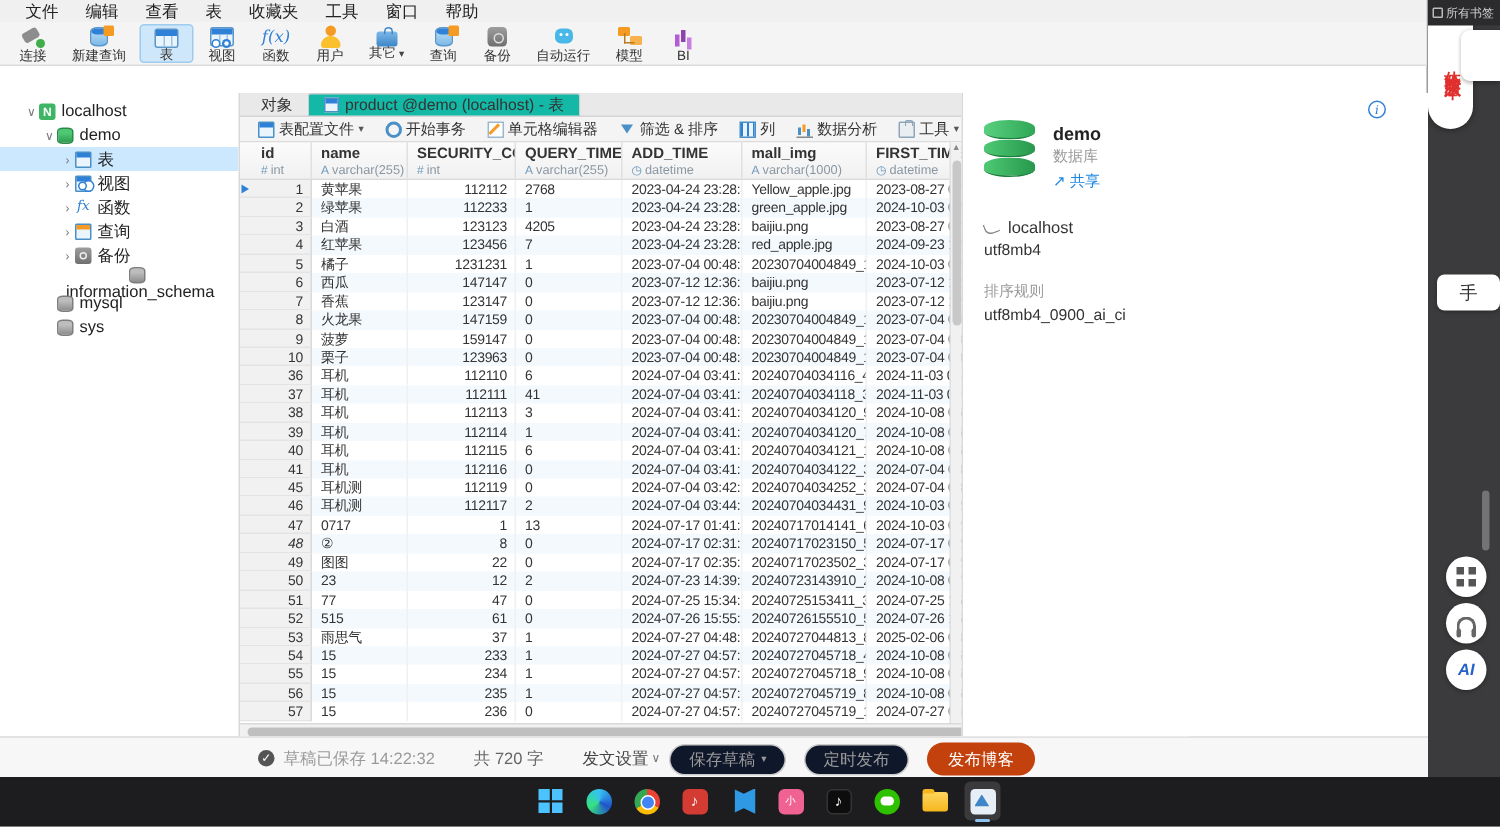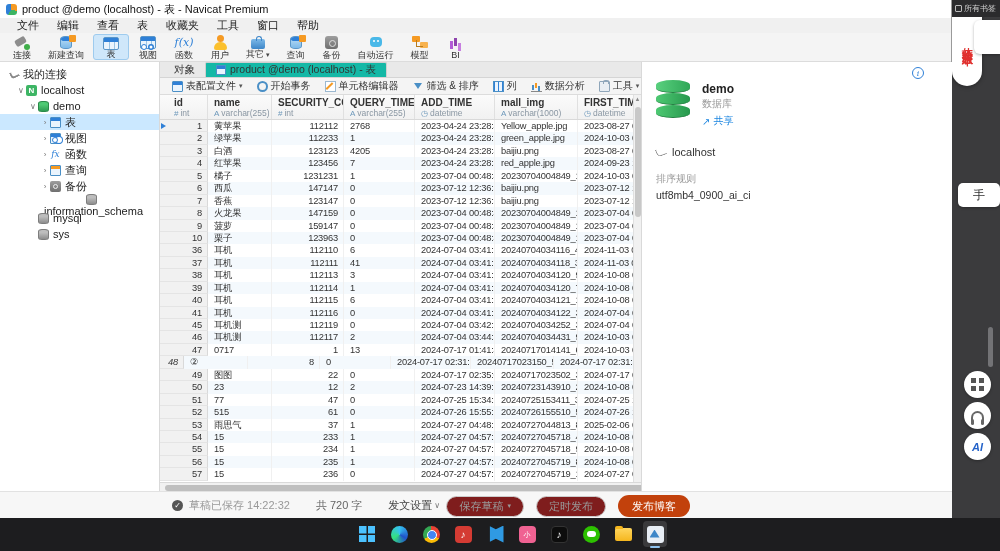--- a/index.html
+++ b/index.html
@@ -145,21 +145,21 @@
   .panel-value { font-size:10.5px; color:#333; margin-top:3px; }
 
   
   #csdn-bar { position:absolute; left:0; top:491px; width:952px; height:27px; background:#f7f7f7; border-top:1px solid #e2e2e2; display:flex; align-items:center; }
   #saved-check { width:11px; height:11px; background:#555; border-radius:50%; color:#fff; font-size:8px; line-height:11px; text-align:center; margin:0 6px 0 172px; flex:0 0 auto; }
   #saved-text { font-size:11px; color:#999; }
   #word-count { font-size:11px; color:#666; margin-left:26px; }
   #pub-settings { font-size:11px; color:#444; margin-left:26px; display:flex; align-items:center; gap:2px; }
   #pub-settings .v { font-size:8px; color:#777; }
   #csdn-btns { position:absolute; right:262px; top:3px; display:flex; gap:12px; align-items:center; }
-  .pill-btn { height:21px; border:1px solid #ccc; border-radius:11px; background:#7f1d1d; color:#999; font-size:11px; padding:0 12px; display:flex; align-items:center; gap:4px;text-align:right; }
+  .pill-btn { height:21px; border:1px solid #ccc; border-radius:11px; background:#0f172a; color:#999; font-size:11px; padding:0 12px; display:flex; align-items:center; gap:4px;text-align:right; }
   .pill-btn .v { font-size:7px; }
   #publish-btn { height:22px; border:none; border-radius:11px; color:#fff; font-size:11px; padding:0 14px; display:flex; align-items:center; }
 
   
   #taskbar { position:absolute; left:0; top:518px; width:1000px; height:33px; background:#1d1d1f; }
   #tb-icons { position:absolute; left:355px; top:3px; display:flex; gap:8px; }
   .tk { width:24px; height:26px; border-radius:4px; display:flex; align-items:center; justify-content:center; position:relative; }
   .tk.active { background:#3a3a3c; }
   .tk.active::after { content:""; position:absolute; bottom:-1px; left:7px; width:10px; height:2px; background:#8fc3ef; border-radius:1px; }
   .tk-win { width:16px; height:16px; background:
@@ -202,24 +202,20 @@
   <div class="rail-circle" id="headset-circle">
       <span class="headset-glyph"></span>
     </div>
   <div class="rail-circle" id="ai-circle">
       <span>AI</span>
     </div>
   <div id="rail-scroll-thumb"></div>
 </div>
 
 <div id="navicat">
-  <div id="titlebar">
-    <span id="app-icon"></span>
-    <span>product @demo (localhost) - 表 - Navicat Premium</span>
-  </div>
   <div id="menubar">
       <div class="menu-item">文件</div>
       <div class="menu-item">编辑</div>
       <div class="menu-item">查看</div>
       <div class="menu-item">表</div>
       <div class="menu-item">收藏夹</div>
       <div class="menu-item">工具</div>
       <div class="menu-item">窗口</div>
       <div class="menu-item">帮助</div>
     </div>
@@ -280,25 +276,20 @@
         <span class="tb-label">模型</span>
       </div>
       <div class="tb-btn">
         <div class="tb-ic bi-icon"></div>
         <span class="tb-label">BI</span>
       </div>
     </div>
 
   <div id="winbody">
     <div id="tree">
-        <div class="tree-row">
-          <span class="tree-arrow"></span>
-          <span class="tree-ic" style="border-bottom: 2px solid rgb(138, 138, 138); border-left: 2px solid rgb(138, 138, 138); border-radius: 0px 0px 0px 4px; transform: rotate(-25deg); width: 9px; height: 7px;"></span>
-          <span>我的连接</span>
-        </div>
         <div class="tree-row" style="padding-left: 16px;">
           <span class="tree-arrow">∨</span>
           <span class="tree-ic t-conn">N</span>
           <span>localhost</span>
         </div>
         <div class="tree-row" style="padding-left: 28px;">
           <span class="tree-arrow">∨</span>
           <span class="tree-ic t-cyl green"></span>
           <span>demo</span>
         </div>
@@ -628,21 +619,21 @@
             <div class="g-cell" style="width: 64px;">0717</div>
             <div class="g-cell num" style="width: 72px;">1</div>
             <div class="g-cell" style="width: 71px;">13</div>
             <div class="g-cell" style="width: 80px;">2024-07-17 01:41:41</div>
             <div class="g-cell" style="width: 83px;">20240717014141_6145.p</div>
             <div class="g-cell" style="width: 82px;">2024-10-03 02:03:42</div>
             <div class="g-cell" style="width: 80px;">https://mp.weixin.qq.cor</div>
             <div class="g-cell" style="width: 53px;">20240717014</div>
           </div>
           <div class="g-row stripe">
-            <div class="g-cell idcell num" style="width: 24px; font-style: italic;">48</div>
+            <div class="g-cell idcell num" style="width: 48px; font-style: italic;">48</div>
             <div class="g-cell" style="width: 64px;">②</div>
             <div class="g-cell num" style="width: 72px;">8</div>
             <div class="g-cell" style="width: 71px;">0</div>
             <div class="g-cell" style="width: 80px;">2024-07-17 02:31:50</div>
             <div class="g-cell" style="width: 83px;">20240717023150_5948.p</div>
             <div class="g-cell" style="width: 82px;">2024-07-17 02:31:50</div>
             <div class="g-cell" style="width: 80px;">https://mp.weixin.qq.cor</div>
             <div class="g-cell" style="width: 53px;">20240717023</div>
           </div>
           <div class="g-row">
@@ -767,20 +758,21 @@
           <div id="panel-subtitle">数据库</div>
           <div id="share-link">
               <span>↗</span>
               <span>共享</span>
             </div>
         </div>
         <div id="panel-conn">
           <span class="conn-glyph"></span>
           <span>localhost</span>
         </div>
+        <div class="panel-value">utf8mb4</div>
         <div class="panel-label">排序规则</div>
         <div class="panel-value">utf8mb4_0900_ai_ci</div>
       </div>
     </div>
   </div>
 </div>
 
 <div id="csdn-bar">
   <span id="saved-check">✓</span>
   <span id="saved-text">草稿已保存 14:22:32</span>

